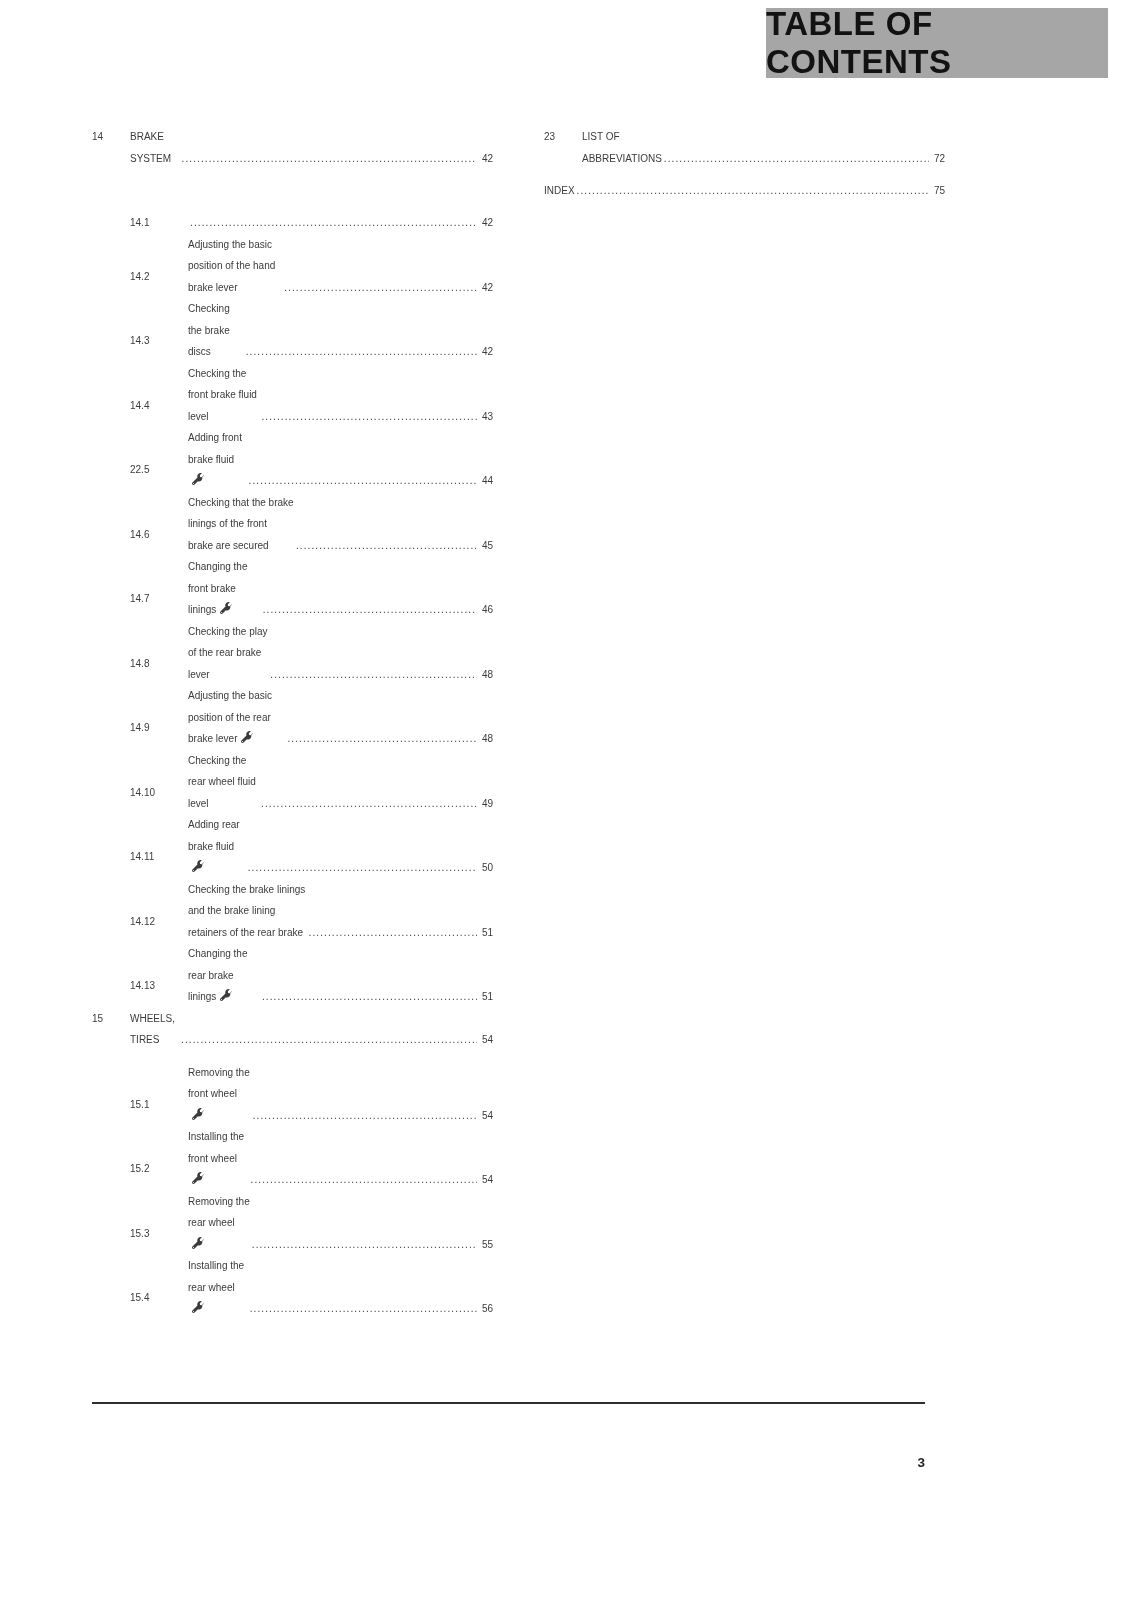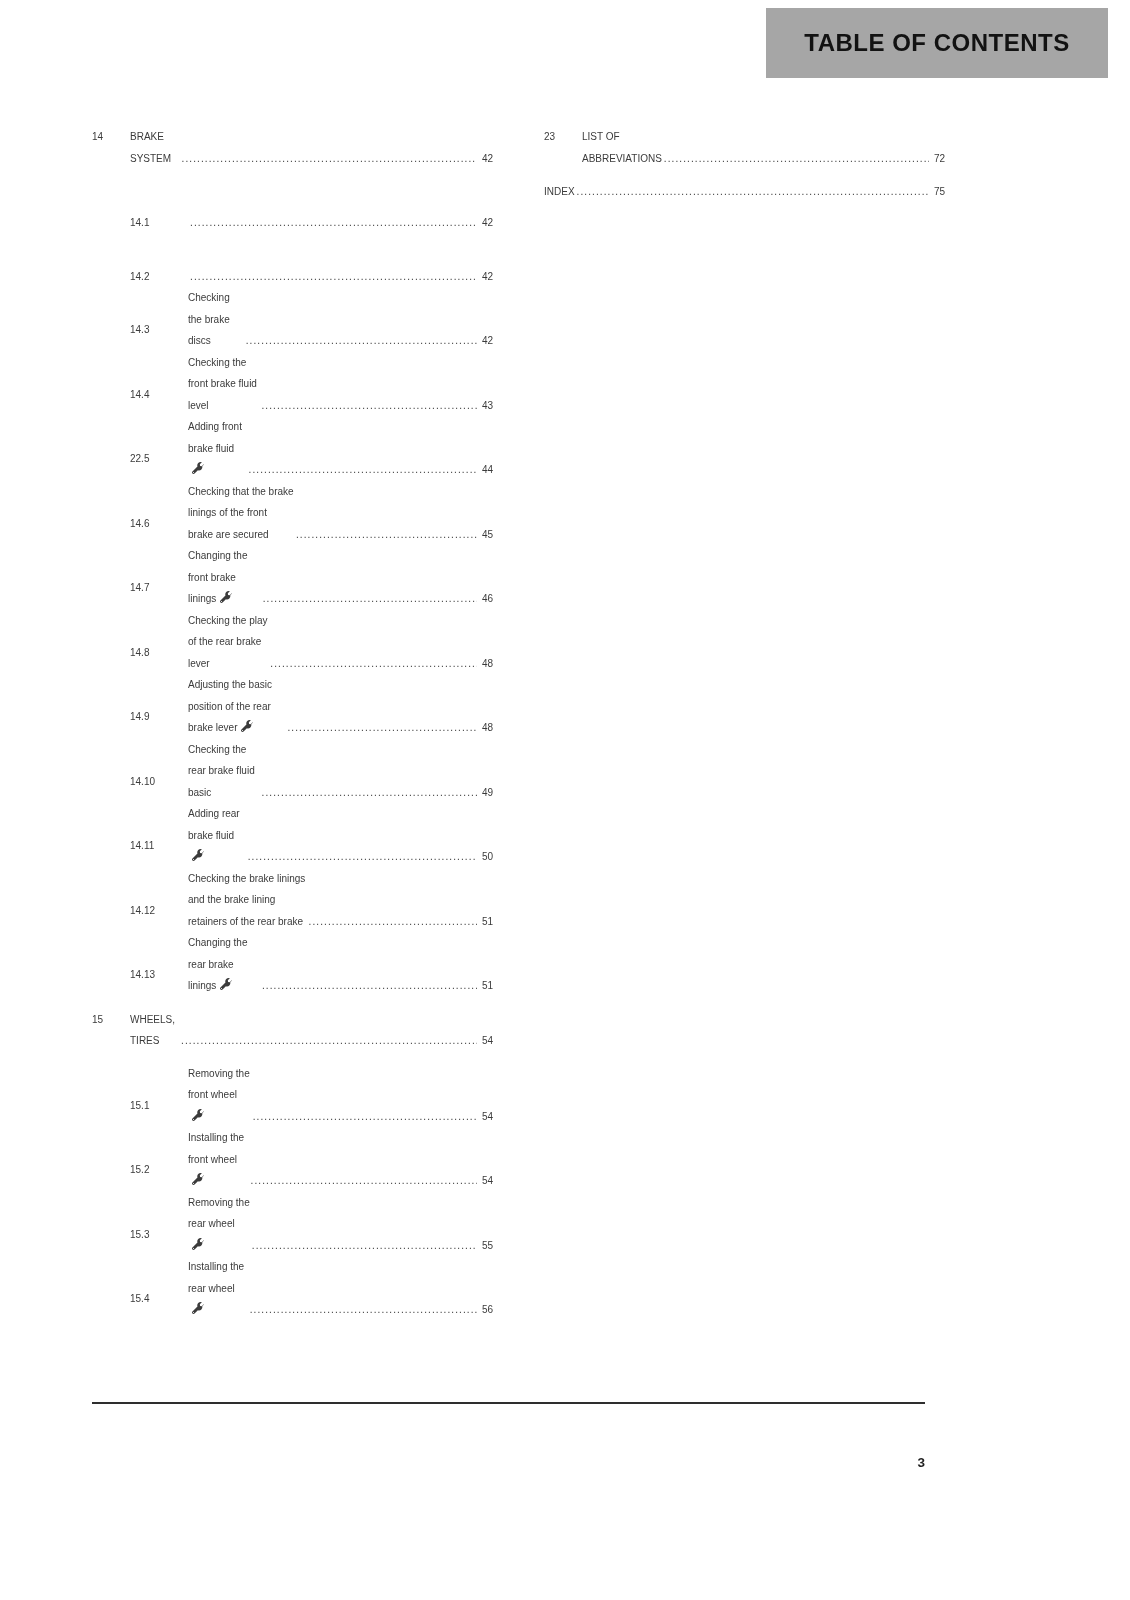--- a/index.html
+++ b/index.html
@@ -11,32 +11,32 @@
     color: #3b3b3b;
     overflow: hidden;
   }
   .header-band {
     position: absolute; left: 766px; top: 8px;
     width: 342px; height: 70px;
     background: #a6a6a6;
     display: flex; align-items: center; justify-content: center;
   }
   .header-title {
-    font-size: 24px; font-weight: bold; color: #121212; letter-spacing: 0.5px;
+    font-size: 33px; font-weight: bold; color: #121212; letter-spacing: 0.5px;
   }
   .toc-col {
     position: absolute; top: 126px; width: 401px;
     font-size: 10px; line-height: 21.5px;
   }
   #toc-left  { left: 92px; }
   #toc-right { left: 544px; }
 
   .entry { display: flex; }
   .entry .num { flex: 0 0 auto; }
-  .chapter { margin-top: 12px; margin-bottom: 11px; }
+  .chapter { margin-bottom: 11px; }
   .toc-col .chapter:first-child { margin-top: 0; }
   .chapter .num { width: 38px; }
   .section { padding-left: 38px; }
   .section .num { width: 58px; margin-top: 32px; }
 
   .body { flex: 1 1 auto; display: flex; align-items: flex-end; min-width: 0; }
   .title { flex: 0 1 auto; }
   .dots { flex: 1 1 auto; min-width: 12px; overflow: hidden; white-space: nowrap; }
   .dots::after {
     content: "........................................................................................................................";
@@ -74,20 +74,21 @@
     <div class="entry section">
       <span class="num">14.1</span>
       <span class="body">
         <span class="dots"></span>
         <span class="page">42</span>
       </span>
     </div>
     <div class="entry section">
       <span class="num">14.2</span>
       <span class="body">
+        <span class="title">Adjusting the basic position of the hand brake lever</span>
         <span class="dots"></span>
         <span class="page">42</span>
       </span>
     </div>
     <div class="entry section">
       <span class="num">14.3</span>
       <span class="body">
         <span class="title">Checking the brake discs</span>
         <span class="dots"></span>
         <span class="page">42</span>
@@ -143,21 +144,21 @@
         <span class="title">Adjusting the basic position of the rear brake lever<svg viewBox="0 0 512 512" class="wrench">
             <path d="M507.73 109.1c-2.24-9.03-13.54-12.09-20.12-5.51l-74.36 74.36-67.88-11.31-11.31-67.88 74.36-74.36c6.62-6.62 3.43-17.9-5.66-20.16-47.38-11.74-99.55.91-136.58 37.93-39.64 39.64-50.55 97.1-34.05 147.2L18.74 402.76c-24.99 24.99-24.99 65.51 0 90.5 24.99 24.99 65.51 24.99 90.5 0l143.13-143.13c50.12 16.71 107.67 5.81 147.32-33.84 37.07-37.07 49.7-89.32 38.04-136.79zM64 472c-13.25 0-24-10.75-24-24 0-13.26 10.75-24 24-24s24 10.74 24 24c0 13.25-10.75 24-24 24z"></path>
           </svg></span>
         <span class="dots"></span>
         <span class="page">48</span>
       </span>
     </div>
     <div class="entry section">
       <span class="num">14.10</span>
       <span class="body">
-        <span class="title">Checking the rear brake fluid basic</span>
+        <span class="title">Checking the rear wheel fluid level</span>
         <span class="dots"></span>
         <span class="page">49</span>
       </span>
     </div>
     <div class="entry section">
       <span class="num">14.11</span>
       <span class="body">
         <span class="title">Adding rear brake fluid<svg viewBox="0 0 512 512" class="wrench">
             <path d="M507.73 109.1c-2.24-9.03-13.54-12.09-20.12-5.51l-74.36 74.36-67.88-11.31-11.31-67.88 74.36-74.36c6.62-6.62 3.43-17.9-5.66-20.16-47.38-11.74-99.55.91-136.58 37.93-39.64 39.64-50.55 97.1-34.05 147.2L18.74 402.76c-24.99 24.99-24.99 65.51 0 90.5 24.99 24.99 65.51 24.99 90.5 0l143.13-143.13c50.12 16.71 107.67 5.81 147.32-33.84 37.07-37.07 49.7-89.32 38.04-136.79zM64 472c-13.25 0-24-10.75-24-24 0-13.26 10.75-24 24-24s24 10.74 24 24c0 13.25-10.75 24-24 24z"></path>
           </svg></span>

